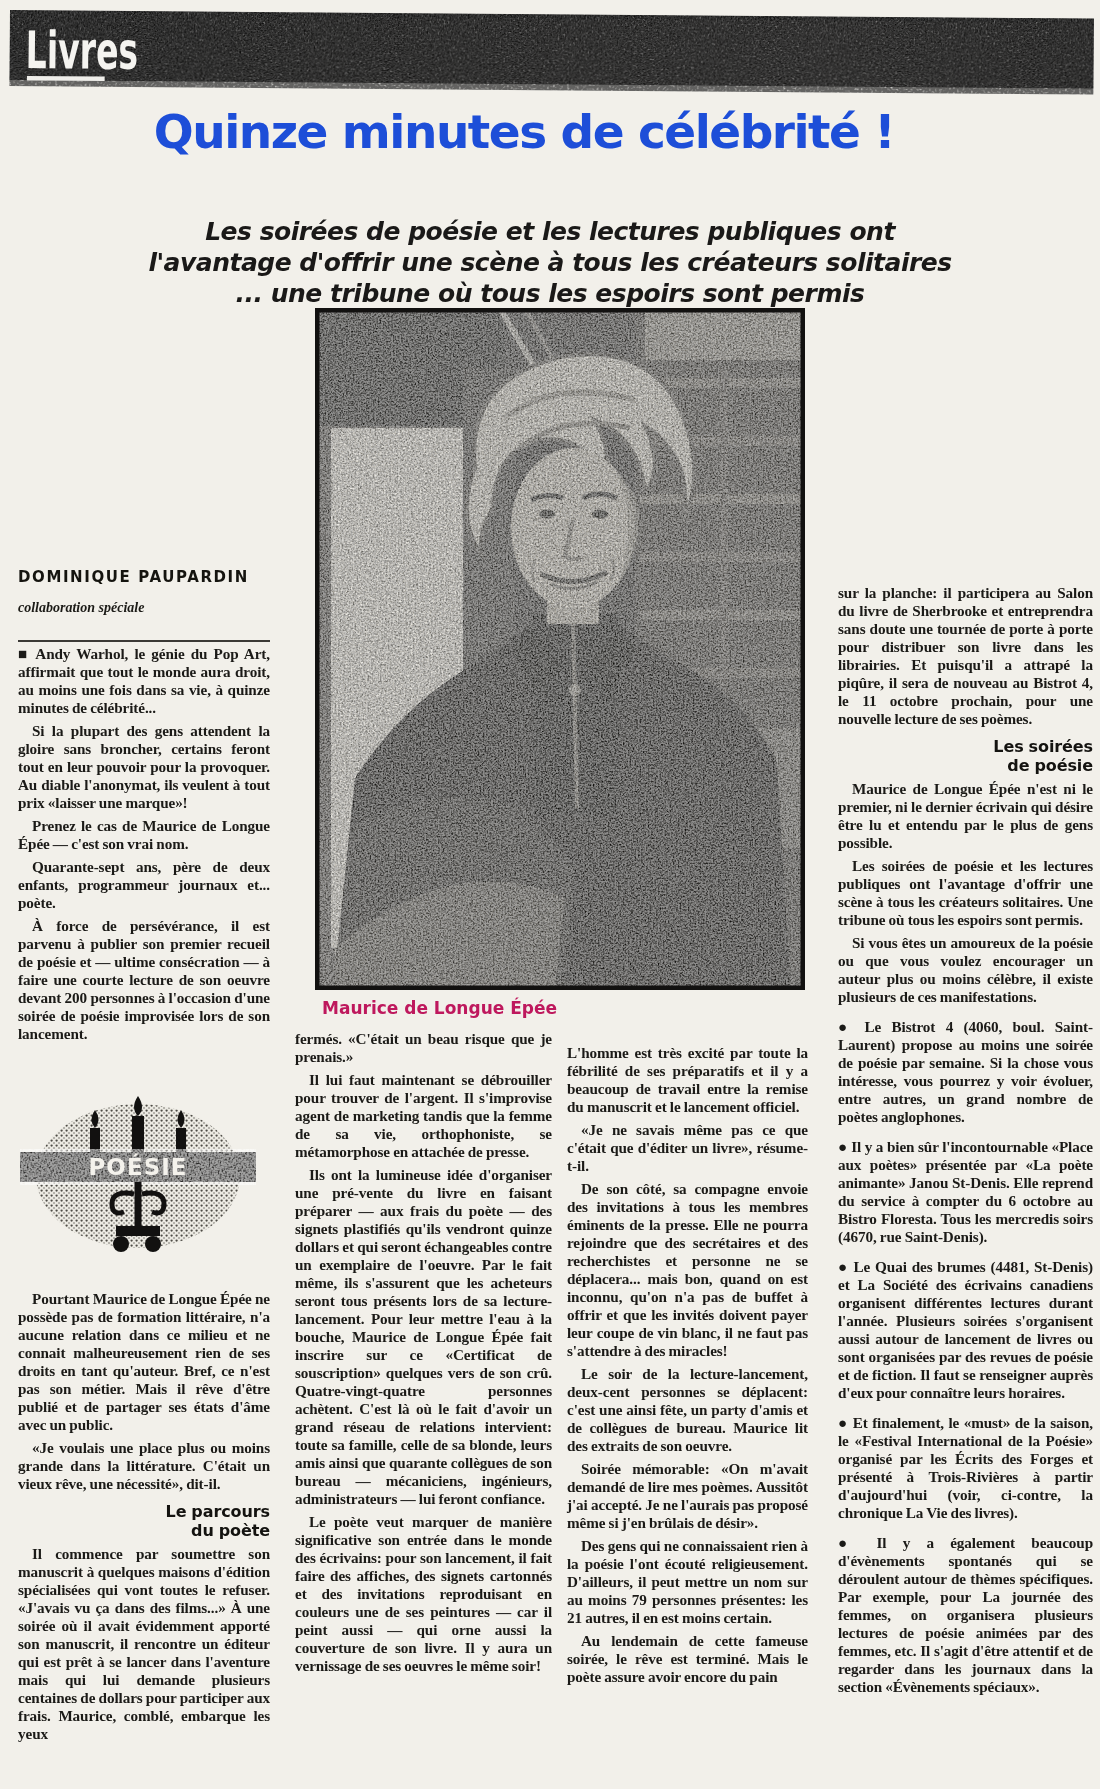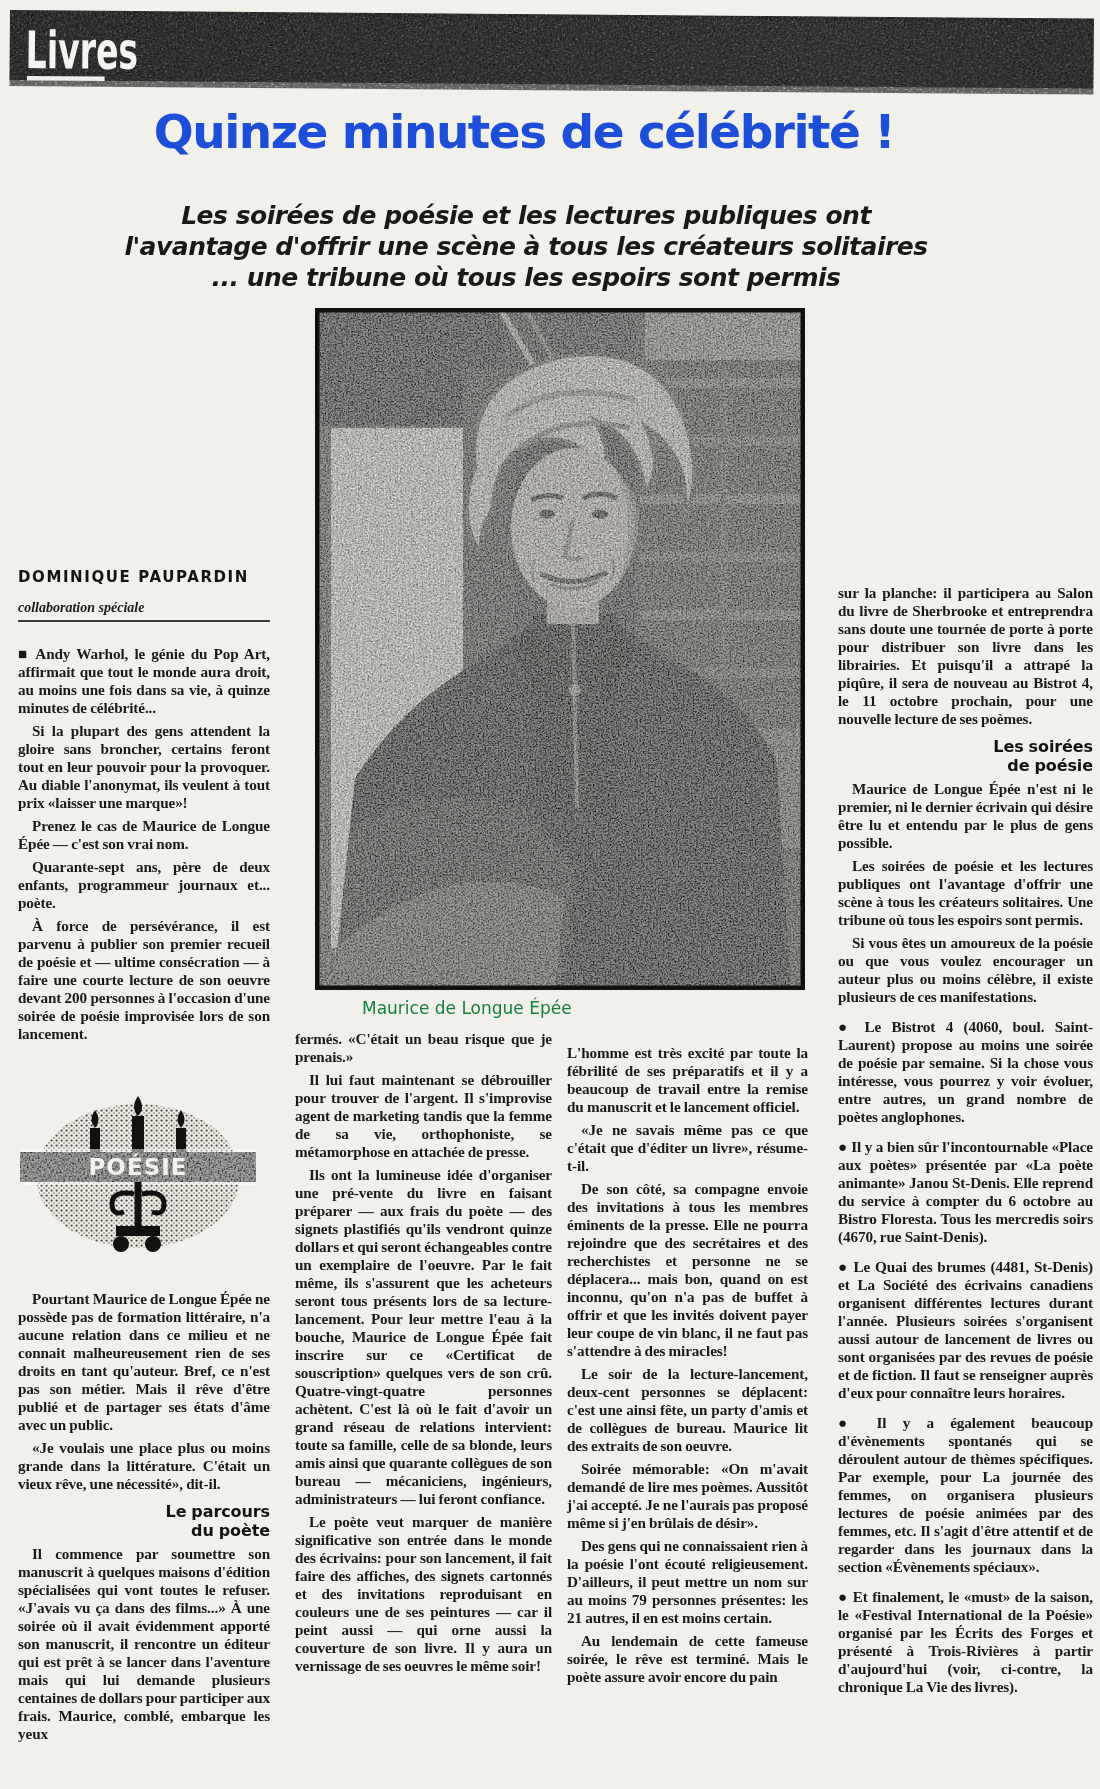--- a/index.html
+++ b/index.html
@@ -10,34 +10,34 @@
   }
   
   .banner{position:absolute;left:10px;top:10px;width:1084px;height:76px;transform:rotate(0.45deg);transform-origin:left top;}
   
   .headline{
     position:absolute;left:0;top:104px;width:1048px;text-align:center;
     font-family:"DejaVu Sans","Liberation Sans",sans-serif;
     font-weight:700;font-size:47px;letter-spacing:-1.5px;color:#1d4ed8;
   }
   .subtitle{
-    position:absolute;left:0;top:200px;width:1052px;text-align:center;
+    position:absolute;left:0;top:216px;width:1052px;text-align:center;
     font-family:"DejaVu Sans","Liberation Sans",sans-serif;
     font-style:italic;font-weight:700;font-size:25px;line-height:31px;
-    letter-spacing:-0.5px;color:#1a1918;
+    letter-spacing:-0.5px;color:#1a1918;padding-left:24px;
   }
   
   .photo{position:absolute;left:315px;top:308px;width:490px;height:682px;}
   .caption{
     position:absolute;left:322px;top:998px;width:470px;
     font-family:"DejaVu Sans","Liberation Sans",sans-serif;
-    font-weight:400;font-size:17px;color:#15803d;margin-left:40px;
-  }
-  
-  .byline{position:absolute;left:18px;top:568px;width:252px;border-bottom:2px solid #3c3a36;padding-bottom:4px;}
+    font-weight:700;font-size:17px;color:#be185d;
+  }
+  
+  .byline{position:absolute;left:18px;top:568px;width:252px;border-bottom:2px solid #3c3a36;padding-bottom:24px;}
   .byline .name{
     font-family:"DejaVu Sans","Liberation Sans",sans-serif;
     font-weight:700;font-size:15px;letter-spacing:1.6px;color:#15140f;
   }
   .byline .role{
     font-family:"Liberation Serif","DejaVu Serif",serif;
     font-style:italic;font-weight:700;font-size:14px;margin-top:14px;color:#1b1a16;
   }
   
   .col{position:absolute;font-size:15.2px;line-height:18px;font-weight:700;
@@ -253,17 +253,17 @@
   <div class="col" id="col4">
       <div class="para cont">sur la planche: il participera au Salon du livre de Sherbrooke et entreprendra sans doute une tournée de porte à porte pour distribuer son livre dans les librairies. Et puisqu'il a attrapé la piqûre, il sera de nouveau au Bistrot 4, le 11 octobre prochain, pour une nouvelle lecture de ses poèmes.</div>
       <div class="para h">Les soirées
 de poésie</div>
       <div class="para p">Maurice de Longue Épée n'est ni le premier, ni le dernier écrivain qui désire être lu et entendu par le plus de gens possible.</div>
       <div class="para p">Les soirées de poésie et les lectures publiques ont l'avantage d'offrir une scène à tous les créateurs solitaires. Une tribune où tous les espoirs sont permis.</div>
       <div class="para p">Si vous êtes un amoureux de la poésie ou que vous voulez encourager un auteur plus ou moins célèbre, il existe plusieurs de ces manifestations.</div>
       <div class="para b">● Le Bistrot 4 (4060, boul. Saint-Laurent) propose au moins une soirée de poésie par semaine. Si la chose vous intéresse, vous pourrez y voir évoluer, entre autres, un grand nombre de poètes anglophones.</div>
       <div class="para b">● Il y a bien sûr l'incontournable «Place aux poètes» présentée par «La poète animante» Janou St-Denis. Elle reprend du service à compter du 6 octobre au Bistro Floresta. Tous les mercredis soirs (4670, rue Saint-Denis).</div>
       <div class="para b">● Le Quai des brumes (4481, St-Denis) et La Société des écrivains canadiens organisent différentes lectures durant l'année. Plusieurs soirées s'organisent aussi autour de lancement de livres ou sont organisées par des revues de poésie et de fiction. Il faut se renseigner auprès d'eux pour connaître leurs horaires.</div>
+      <div class="para b">● Et finalement, le «must» de la saison, le «Festival International de la Poésie» organisé par les Écrits des Forges et présenté à Trois-Rivières à partir d'aujourd'hui (voir, ci-contre, la chronique La Vie des livres).</div>
       <div class="para b">● Il y a également beaucoup d'évènements spontanés qui se déroulent autour de thèmes spécifiques. Par exemple, pour La journée des femmes, on organisera plusieurs lectures de poésie animées par des femmes, etc. Il s'agit d'être attentif et de regarder dans les journaux dans la section «Évènements spéciaux».</div>
-      <div class="para b">● Et finalement, le «must» de la saison, le «Festival International de la Poésie» organisé par les Écrits des Forges et présenté à Trois-Rivières à partir d'aujourd'hui (voir, ci-contre, la chronique La Vie des livres).</div>
     </div>
 
 </div>
 
 </body></html>

